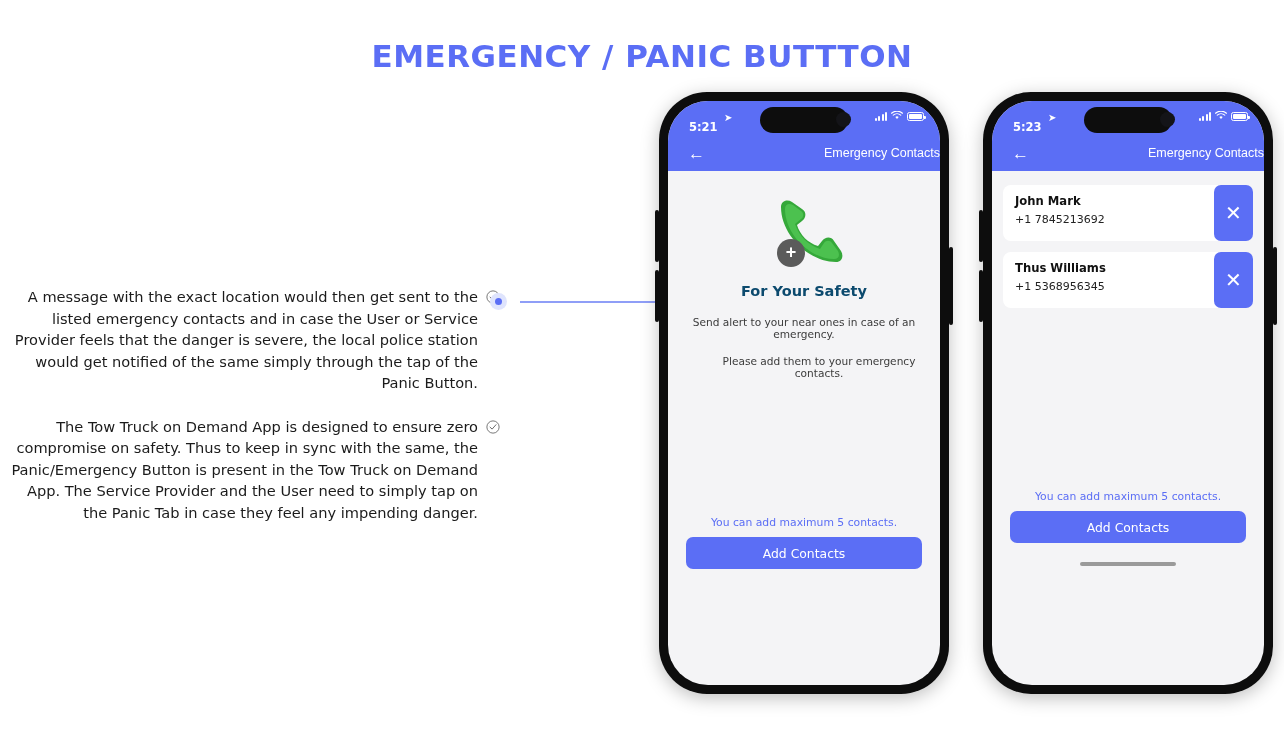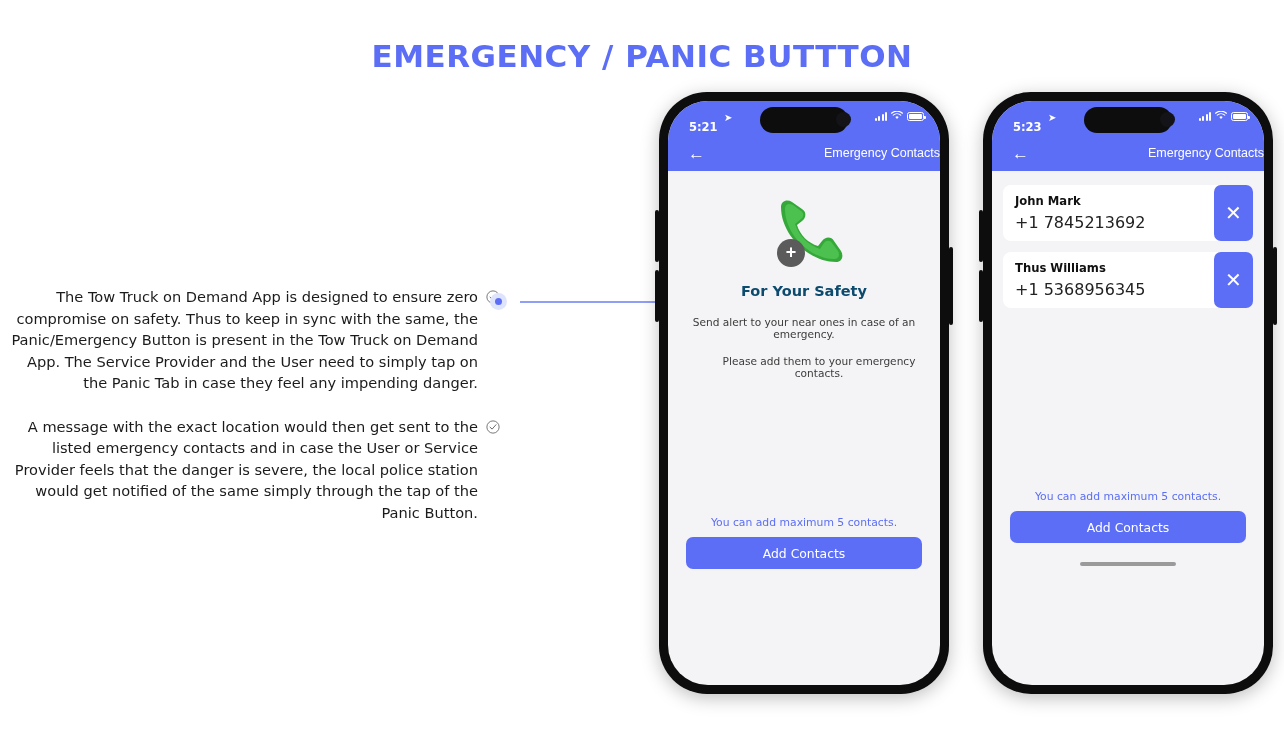--- a/index.html
+++ b/index.html
@@ -237,21 +237,21 @@
     padding: 9px 12px;
   }
   .contact-name {
     font-size: 11.6px;
     font-weight: 700;
     color: #111;
     font-family: "DejaVu Sans", sans-serif;
   }
   .contact-phone {
     margin-top: 5px;
-    font-size: 16px;
+    font-size: 11px;
     color: #222;
     font-family: "DejaVu Sans", sans-serif;
   }
   .contact-delete {
     width: 39px;
     background: #5b6ef5;
     border-radius: 7px;
     margin-left: -6px;
     color: #fff;
     font-size: 20px;
@@ -293,31 +293,31 @@
 </head>
 <body>
 
 <div class="page">
 
   <div class="page-title">EMERGENCY / PANIC BUTTTON</div>
 
   <div class="desc-wrap">
 
     <div class="desc-row">
-      <div class="desc-text">The Tow Truck on Demand App is designed to ensure zero compromise on safety. Thus to keep in sync with the same, the Panic/Emergency Button is present in the Tow Truck on Demand App. The Service Provider and the User need to simply tap on the Panic Tab in case they feel any impending danger.</div>
+      <div class="desc-text">A message with the exact location would then get sent to the listed emergency contacts and in case the User or Service Provider feels that the danger is severe, the local police station would get notified of the same simply through the tap of the Panic Button.</div>
       <span class="check-icon">
         <svg width="14" height="14" viewBox="0 0 16 16">
           <circle cx="8" cy="8" r="7" fill="none" stroke="#666" stroke-width="1"></circle>
           <path d="M4.6 8.2 L7 10.4 L11.4 5.4" fill="none" stroke="#666" stroke-width="1.1" stroke-linecap="round" stroke-linejoin="round"></path>
         </svg>
       </span>
     </div>
 
     <div class="desc-row">
-      <div class="desc-text">A message with the exact location would then get sent to the listed emergency contacts and in case the User or Service Provider feels that the danger is severe, the local police station would get notified of the same simply through the tap of the Panic Button.</div>
+      <div class="desc-text">The Tow Truck on Demand App is designed to ensure zero compromise on safety. Thus to keep in sync with the same, the Panic/Emergency Button is present in the Tow Truck on Demand App. The Service Provider and the User need to simply tap on the Panic Tab in case they feel any impending danger.</div>
       <span class="check-icon">
         <svg width="14" height="14" viewBox="0 0 16 16">
           <circle cx="8" cy="8" r="7" fill="none" stroke="#666" stroke-width="1"></circle>
           <path d="M4.6 8.2 L7 10.4 L11.4 5.4" fill="none" stroke="#666" stroke-width="1.1" stroke-linecap="round" stroke-linejoin="round"></path>
         </svg>
       </span>
     </div>
   </div>
 
   <div class="connector-dot"></div>

